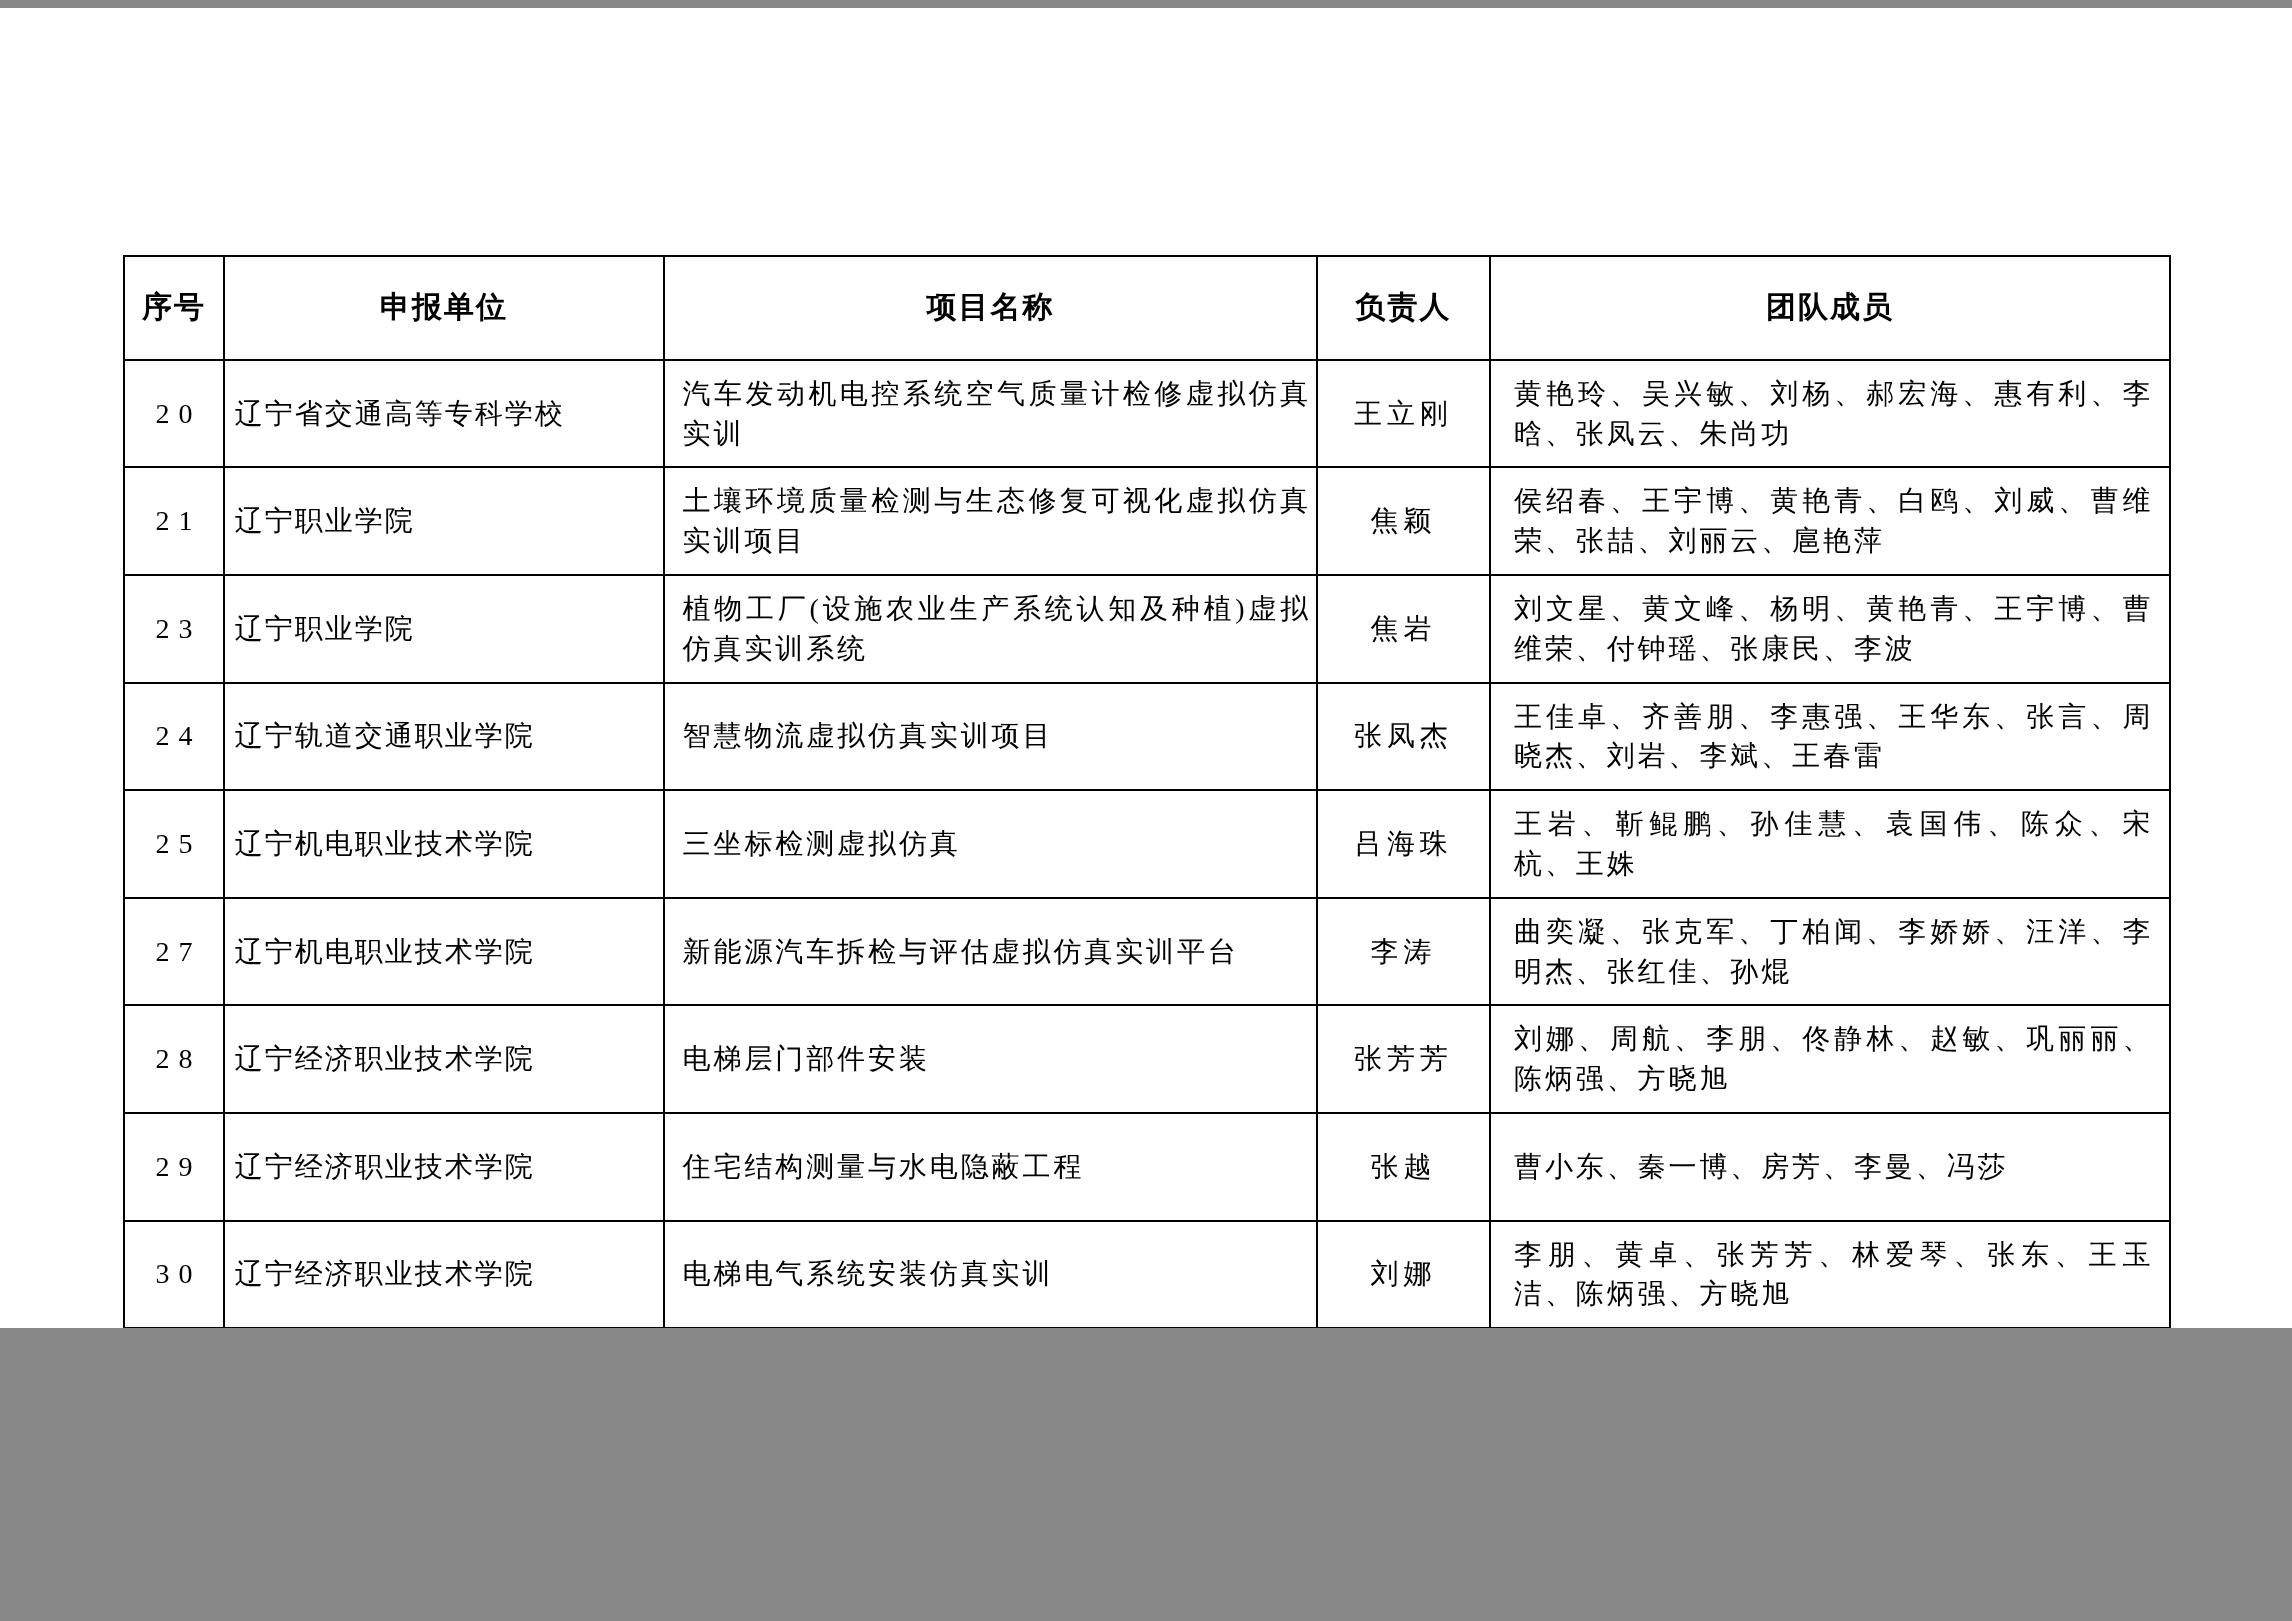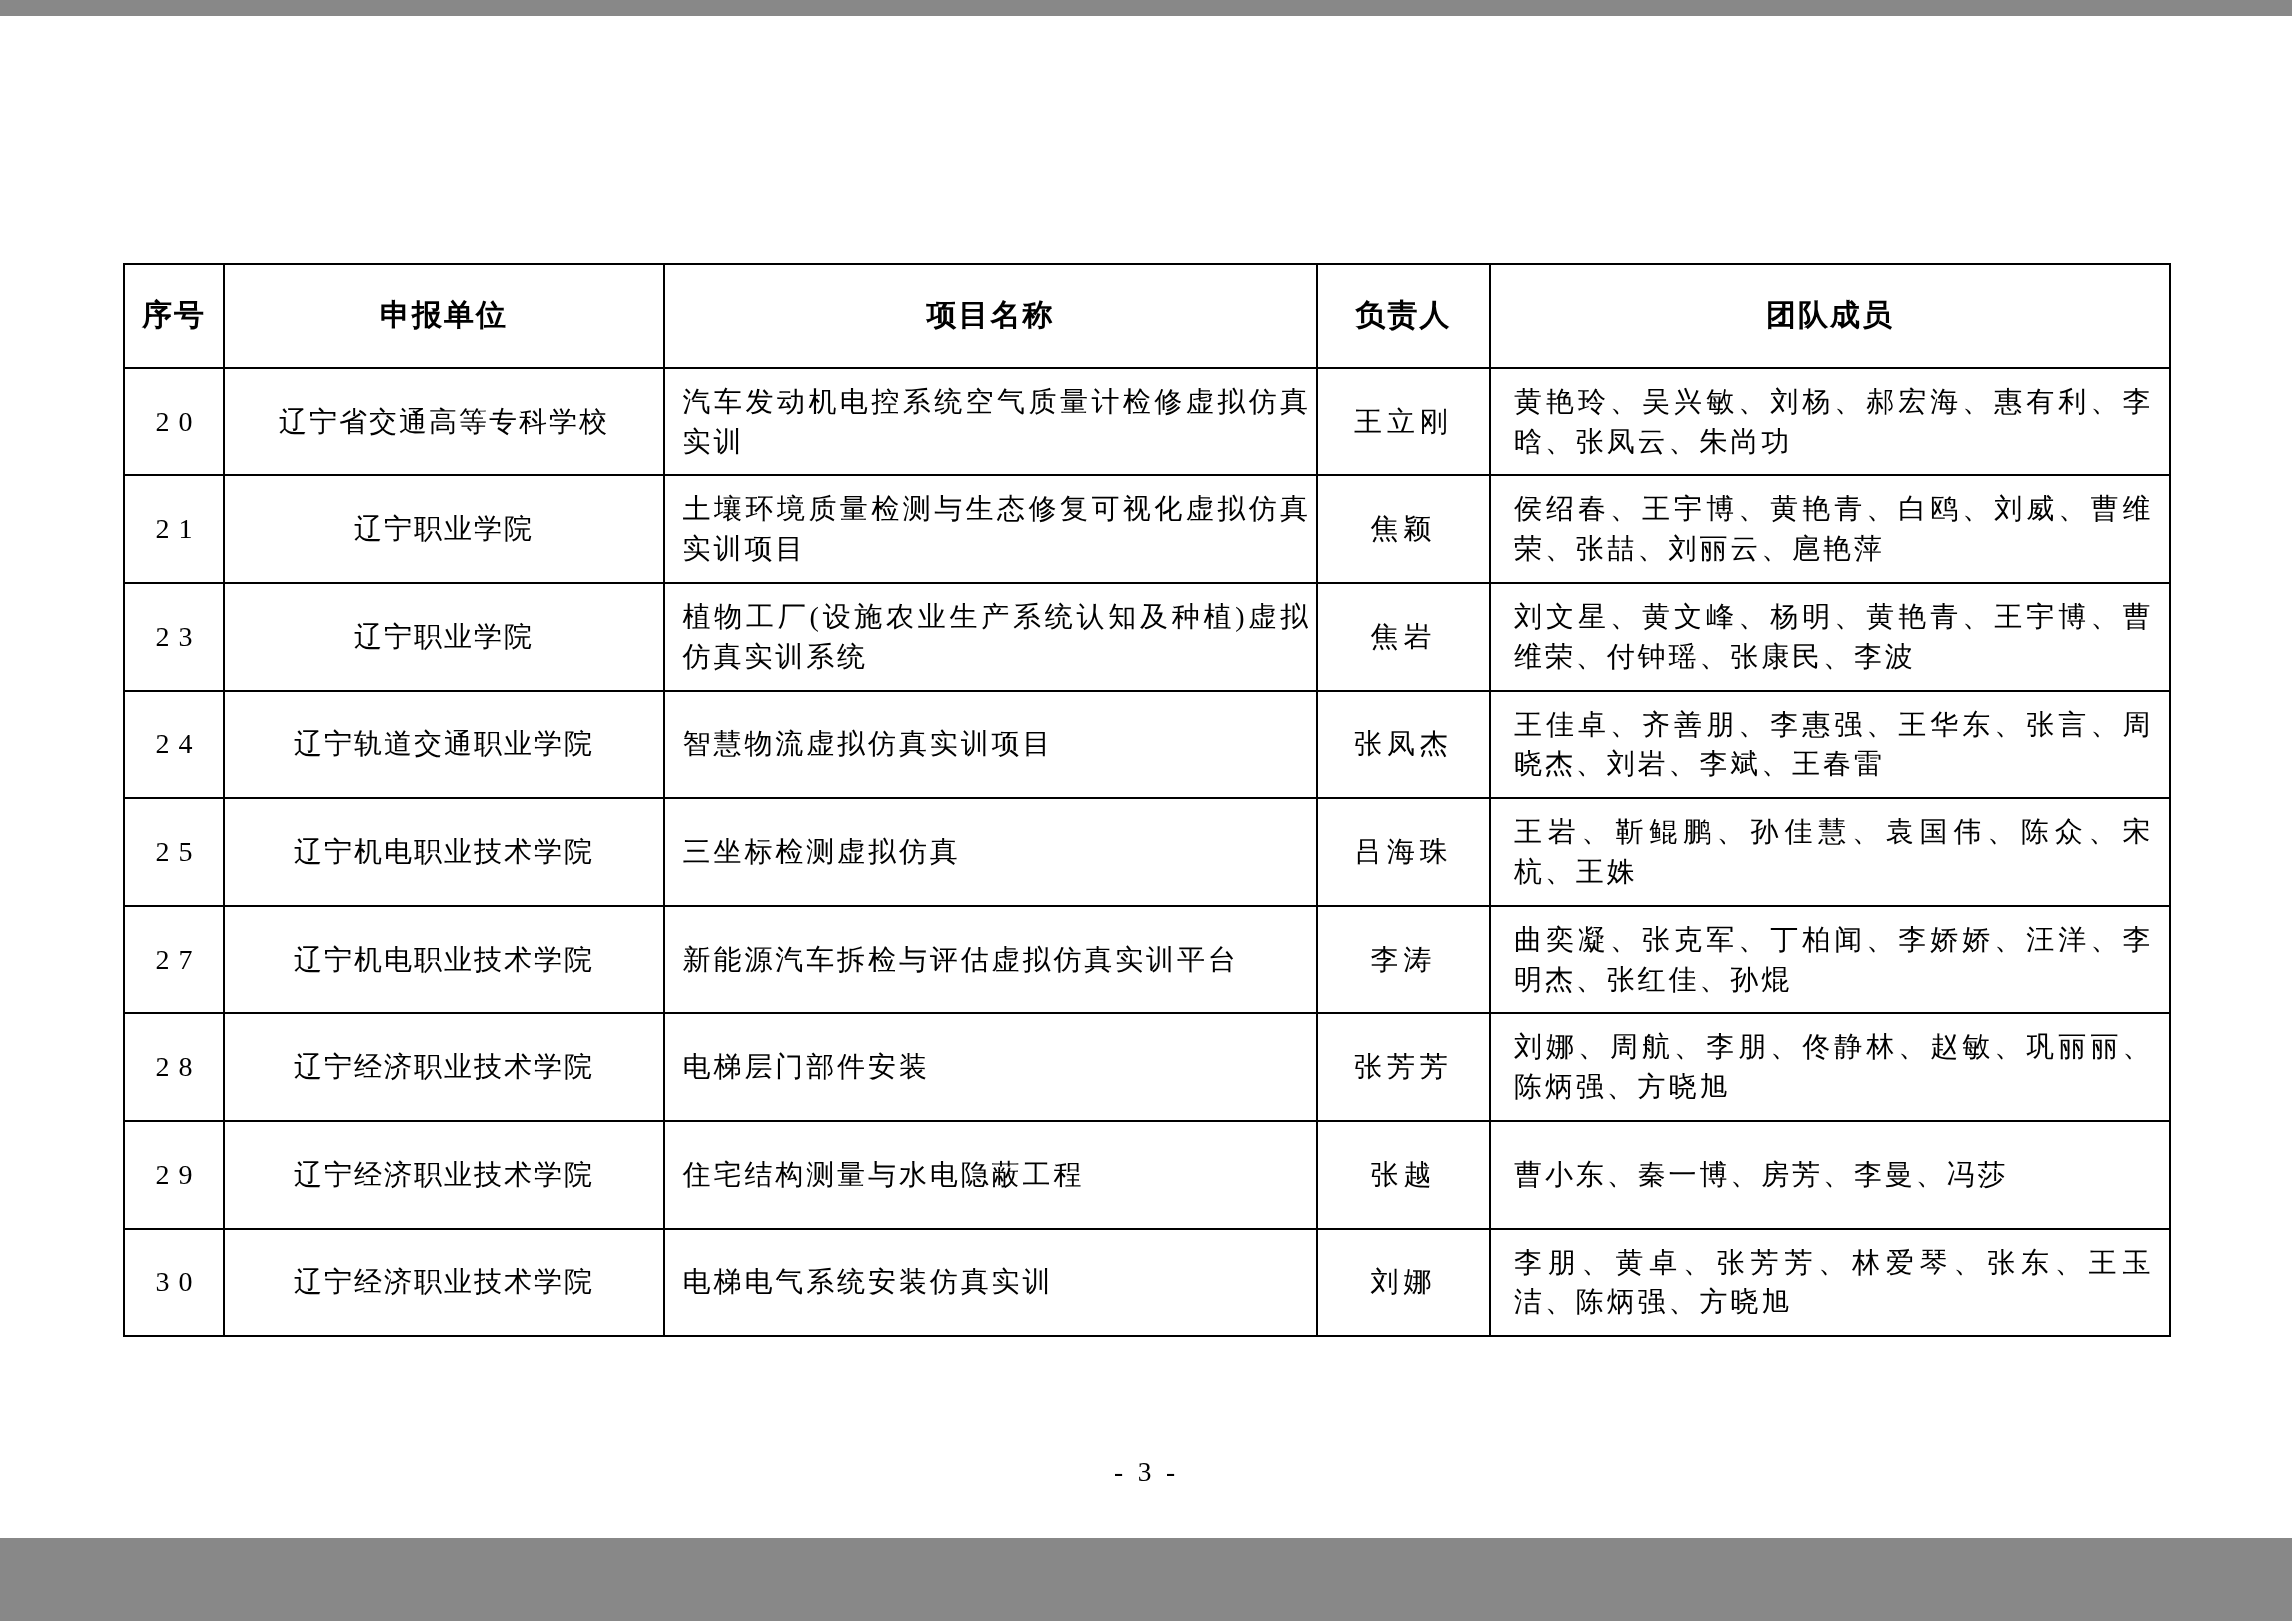--- a/index.html
+++ b/index.html
@@ -3,22 +3,22 @@
 <meta charset="utf-8">
 <style>
   html, body {
     margin: 0;
     padding: 0;
     background: #888;
   }
   .page {
     position: relative;
     width: 2293px;
-    height: 1522px;
-    margin: 16px auto;
+    height: 1320px;
+    margin: 8px auto;
     background: #ffffff;
     color: #000000;
     font-family: "Liberation Serif", "DejaVu Serif", serif;
     overflow: hidden;
   }
   table.projects {
     position: absolute;
     left: 123px;
     top: 247px;
     width: 2046px;
@@ -53,21 +53,20 @@
     padding: 9.8px 15.7px;
   }
   td.no {
     text-align: center;
     letter-spacing: 8.8px;
     text-indent: 8.8px;
     padding-left: 3.9px;
     padding-right: 3.9px;
   }
   td.unit {
-    text-align: center;
     letter-spacing: 2px;
     padding-left: 9.8px;
     padding-right: 9.8px;
   }
   td.project {
     text-align: justify;
     text-justify: inter-character;
     letter-spacing: 2.9px;
     padding-left: 17.6px;
     padding-right: 5px;

